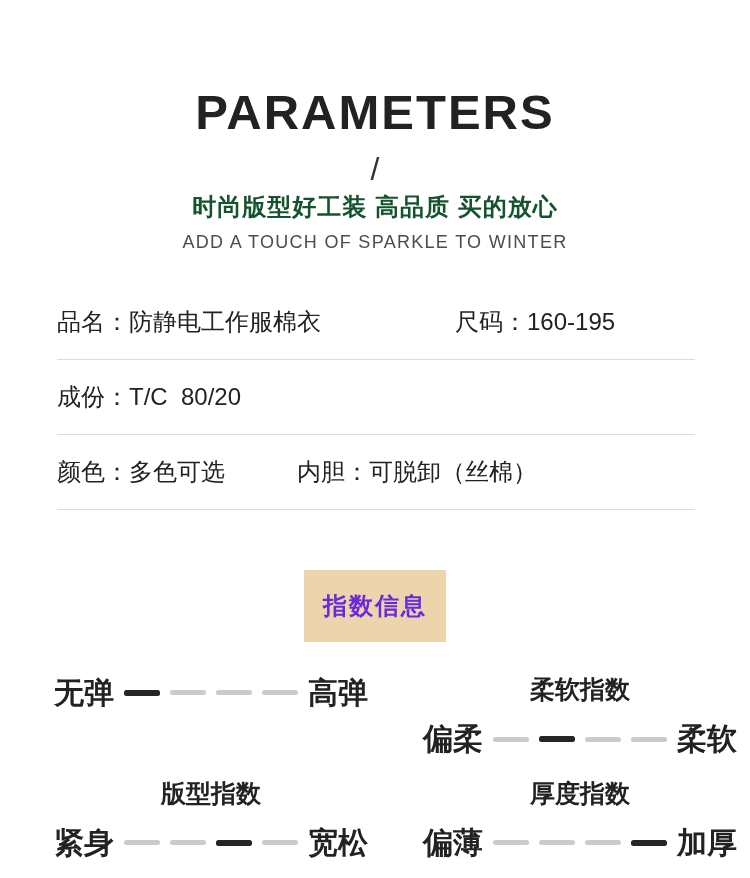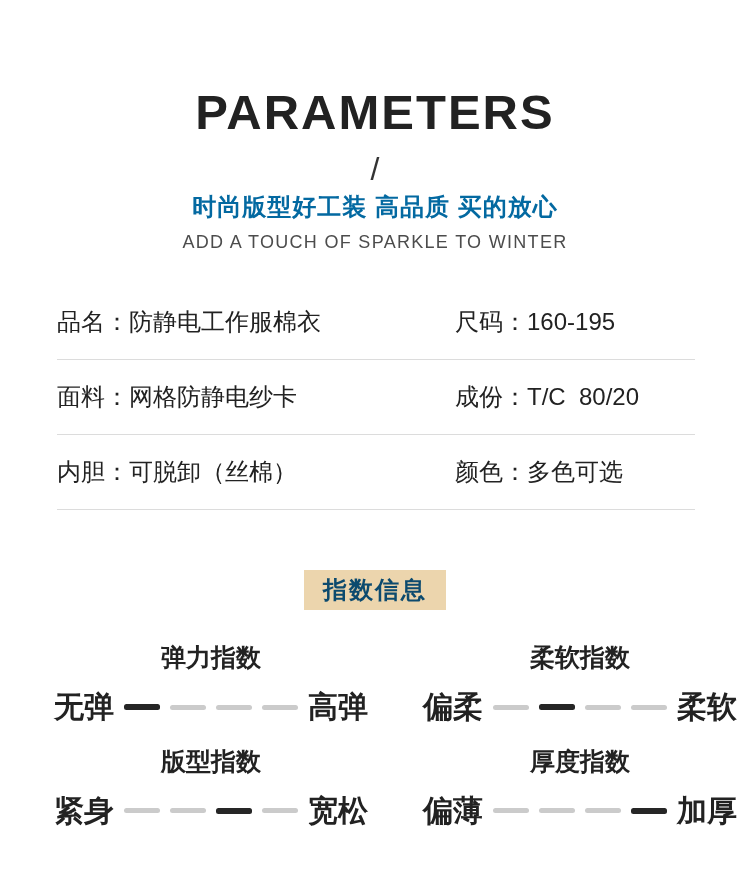--- a/index.html
+++ b/index.html
@@ -36,21 +36,21 @@
     line-height: 1;
     margin-top: 16px;
     color: #333333;
   }
   .tagline-cn {
     font-size: 24px;
     font-weight: 600;
     letter-spacing: 1px;
     line-height: 1;
     margin-top: 10px;
-    color: #0369a1;
+    color: #14532d;
   }
   .tagline-en {
     font-size: 18px;
     font-weight: 400;
     letter-spacing: 1.3px;
     line-height: 1;
     margin-top: 14px;
     color: #4c4c4c;
   }
   
@@ -66,26 +66,26 @@
     font-weight: 400;
     color: #222222;
     white-space: pre-wrap;
   }
   .spec-cell.left { width: 398px; }
   .spec-cell.right { flex: 1; }
   
   .badge-wrap { display: flex; justify-content: center; margin-top: 60px; }
   .badge {
     background: #ecd5ad;
-    color: #0c4a6e;
+    color: #6d28d9;
     font-size: 24px;
     font-weight: 700;
     letter-spacing: 2px;
     line-height: 1;
-    padding: 8px 19px;
+    padding: 24px 19px;
     text-align: right;
   }
   .index-grid {
     display: grid;
     grid-template-columns: 1fr 1fr;
     column-gap: 55px;
     row-gap: 20px;
     margin: 32px 50px 0 54px;
   }
   .index-title {
@@ -135,37 +135,35 @@
     <div class="tagline-cn">时尚版型好工装 高品质 买的放心</div>
     <div class="tagline-en">ADD A TOUCH OF SPARKLE TO WINTER</div>
   </div>
 
   <div class="specs">
     <div class="spec-row">
       <div class="spec-cell left"><span>品名：</span><span>防静电工作服棉衣</span></div>
       <div class="spec-cell right"><span>尺码：</span><span>160-195</span></div>
     </div>
     <div class="spec-row">
-      <div class="spec-cell left"><span>面料：</span><span>网格防静电纱卡</span></div>
       <div class="spec-cell right"><span>成份：</span><span>T/C  80/20</span></div>
     </div>
     <div class="spec-row">
+      <div class="spec-cell right"><span>颜色：</span><span>多色可选</span></div>
       <div class="spec-cell left"><span>内胆：</span><span>可脱卸（丝棉）</span></div>
-      <div class="spec-cell right"><span>颜色：</span><span>多色可选</span></div>
     </div>
   </div>
 
   <div class="badge-wrap">
     <div class="badge">指数信息</div>
   </div>
 
   <div class="index-grid">
 
     <div class="index-cell">
-      <div class="index-title">弹力指数</div>
       <div class="index-slider">
         <span class="index-label">无弹</span>
         <span class="dashes">
           <span class="dash active"></span>
           <span class="dash"></span>
           <span class="dash"></span>
           <span class="dash"></span>
         </span>
         <span class="index-label">高弹</span>
       </div>

